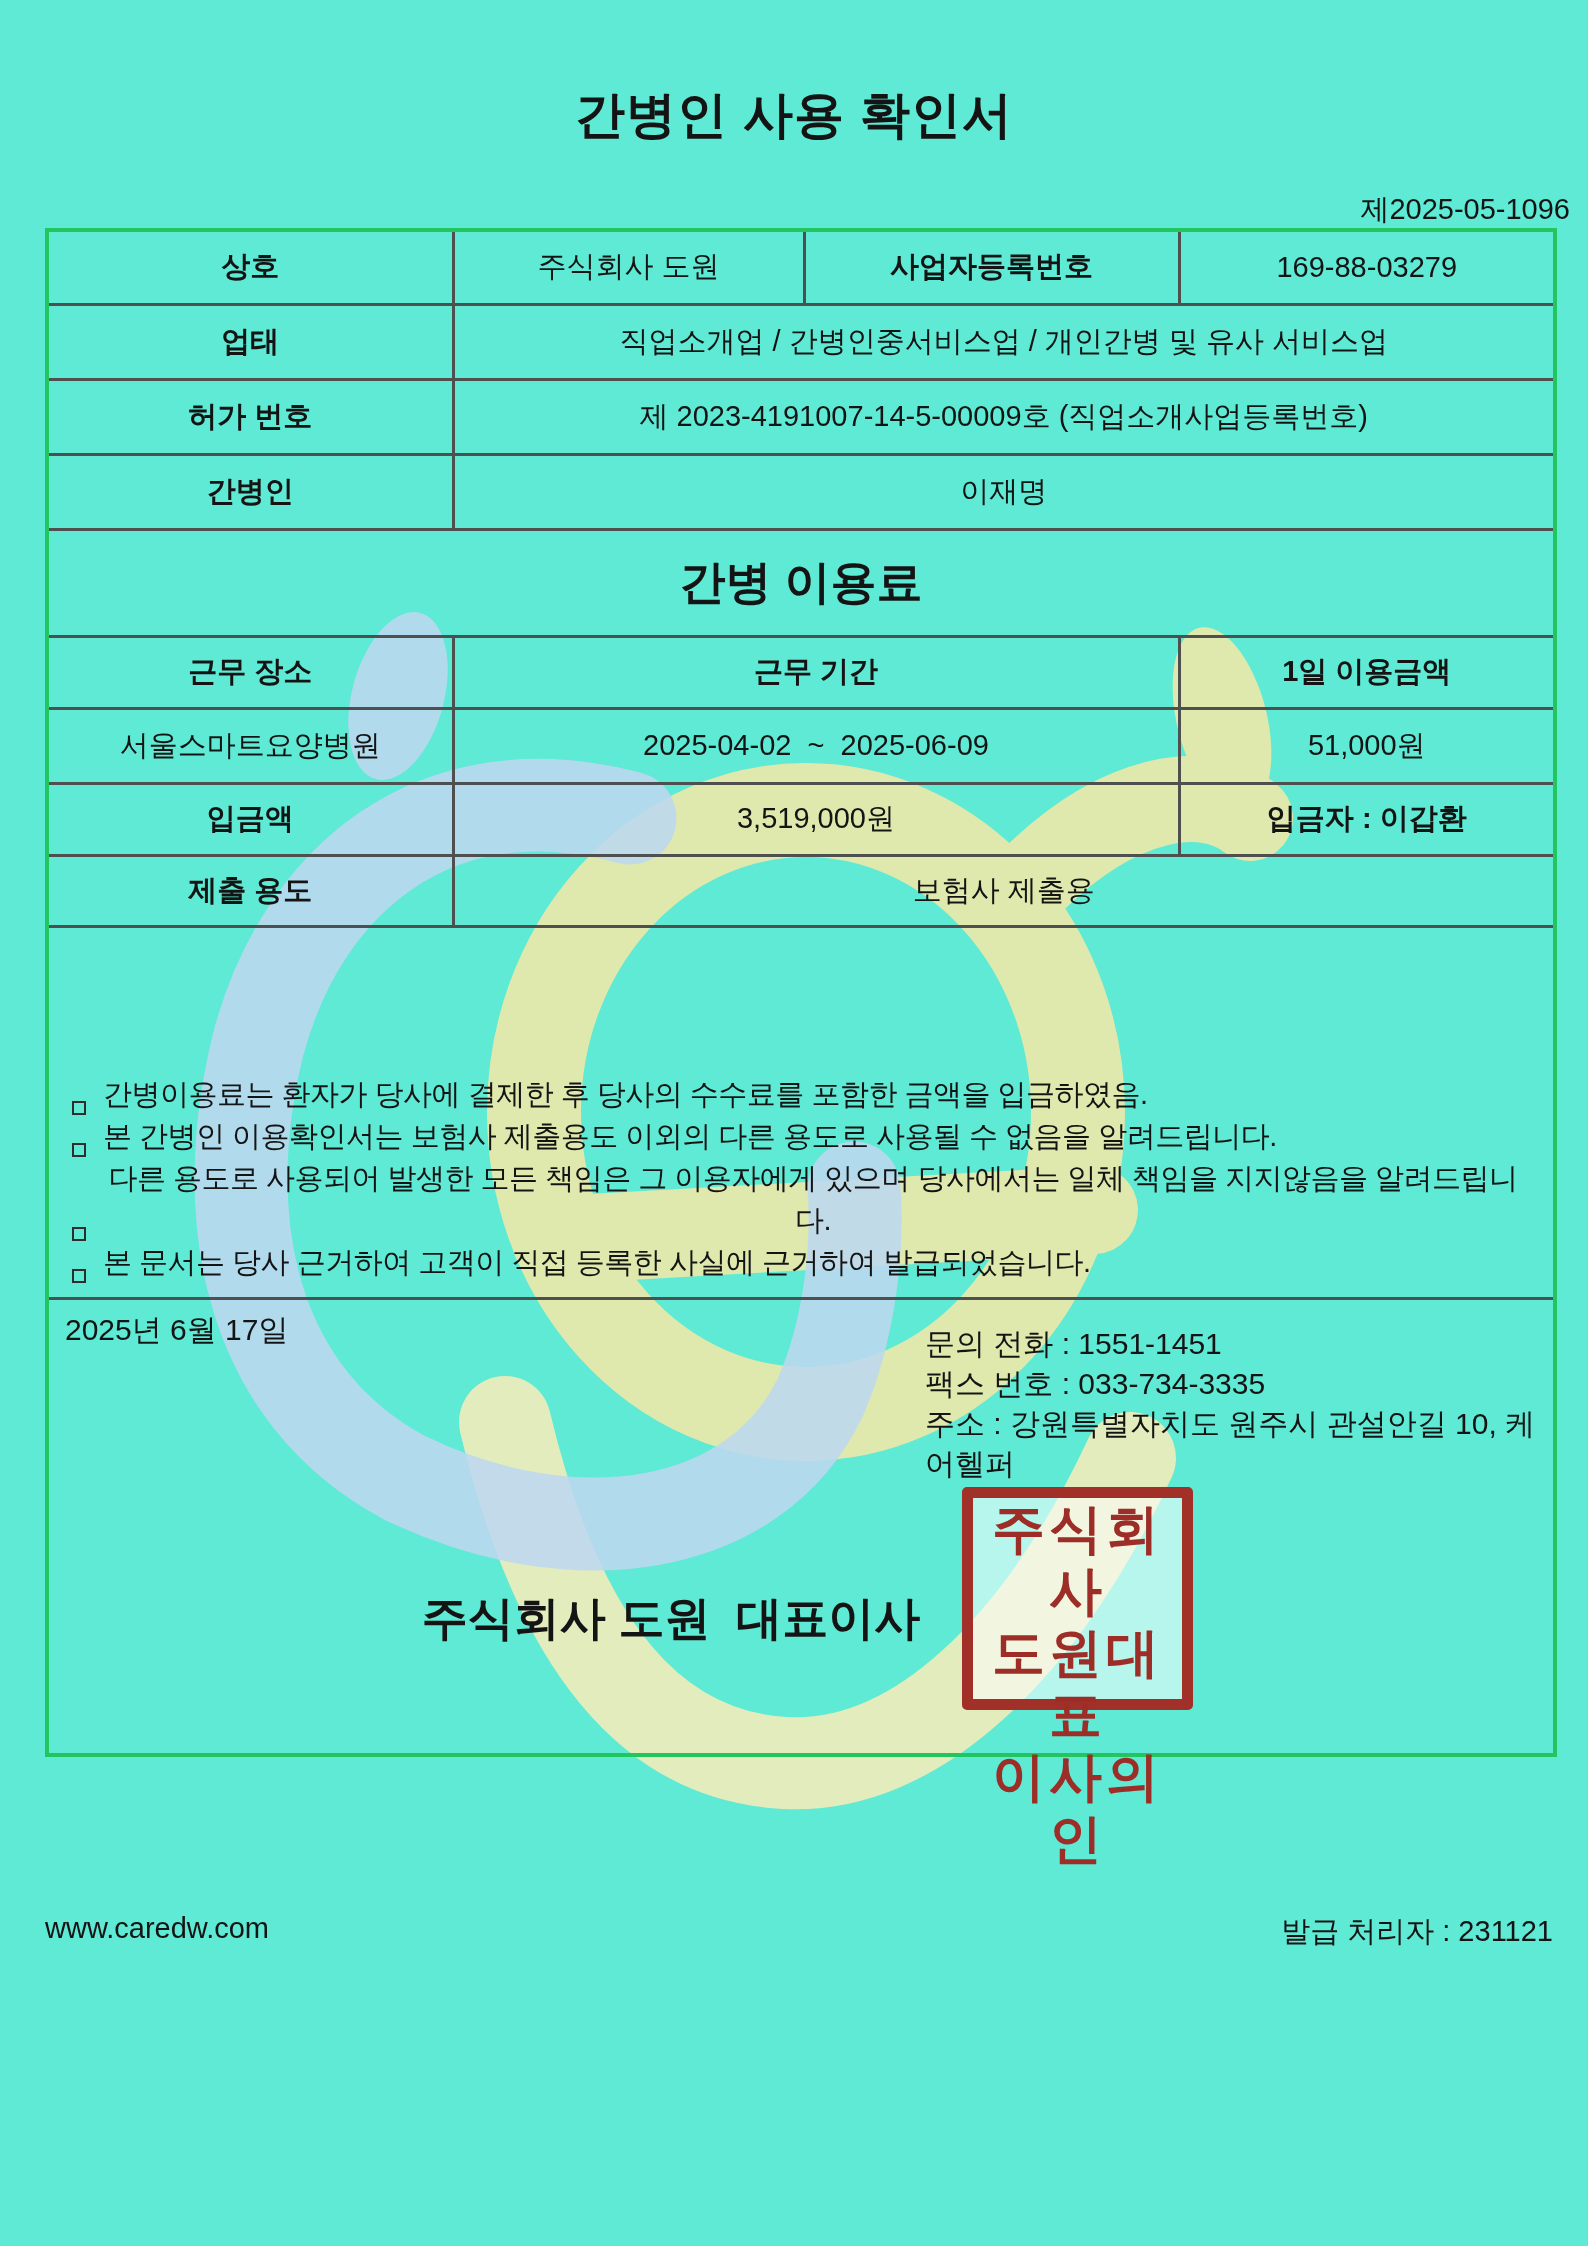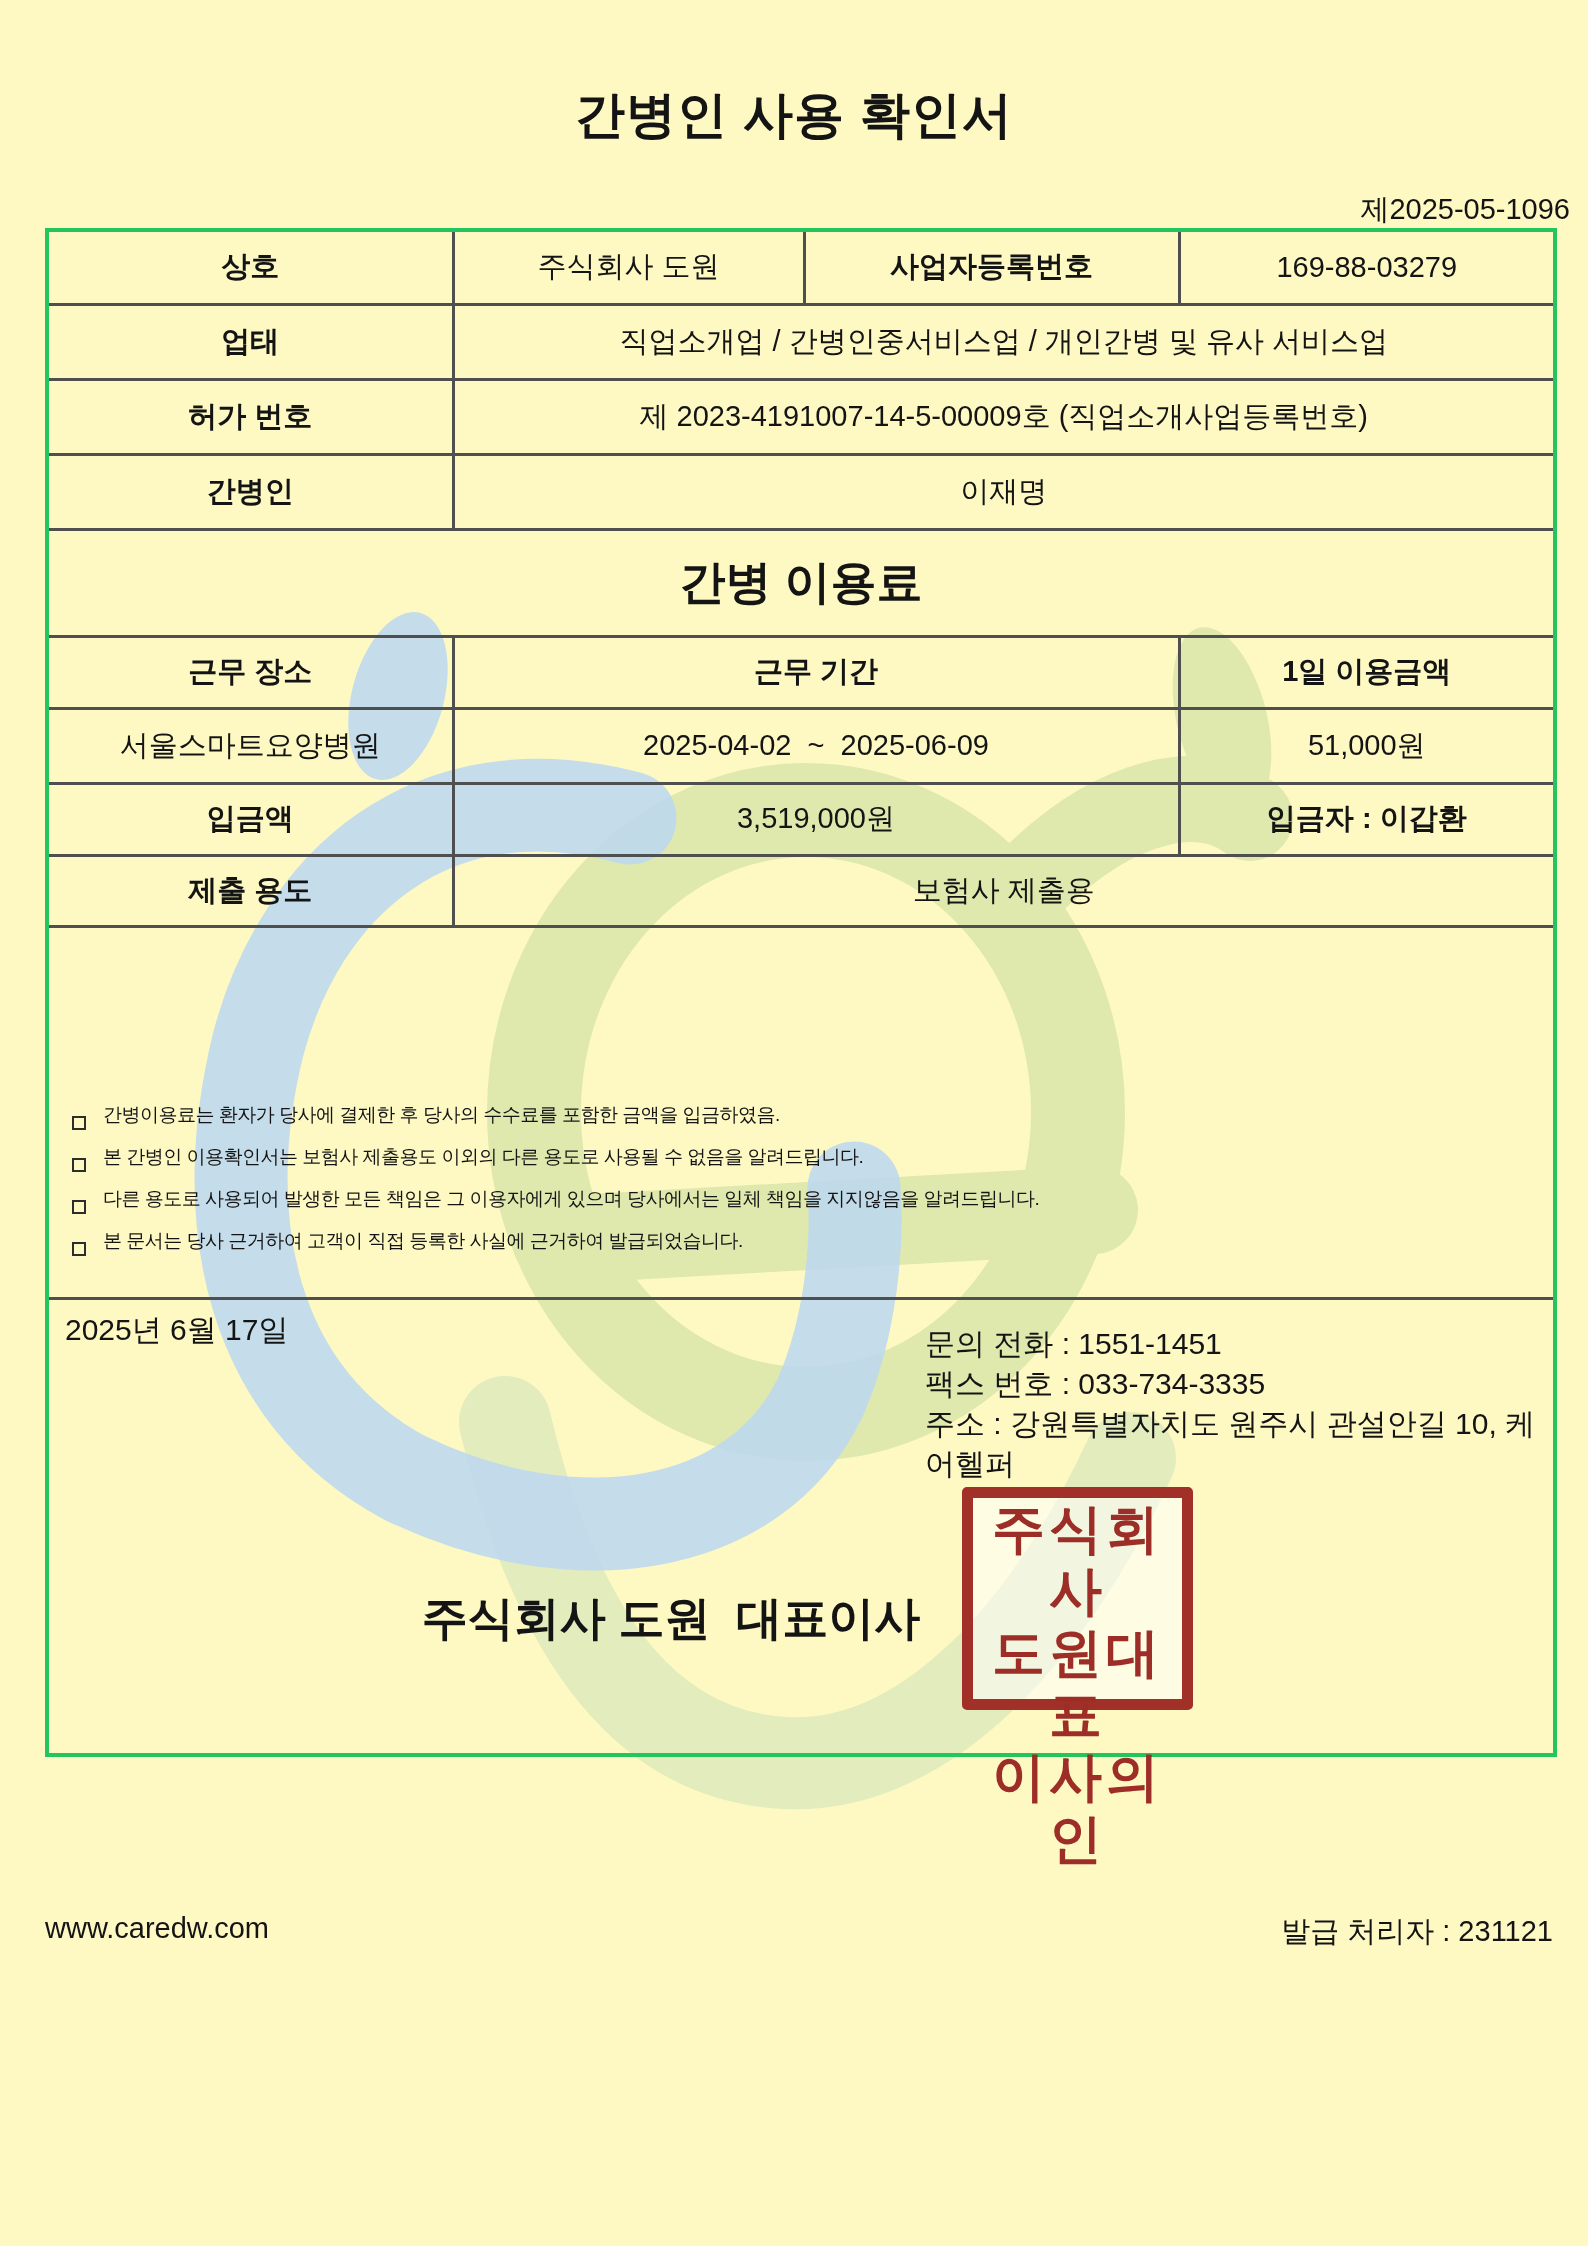--- a/index.html
+++ b/index.html
@@ -1,21 +1,21 @@
 <!DOCTYPE html>
 <html><head>
 <meta charset="utf-8">
 <style>
   html, body { margin: 0; padding: 0; background: #e8e8e8; }
   .page {
     position: relative;
     width: 1588px;
     height: 2246px;
     margin: 0 auto;
-    background: #fef9c3;
+    background: #5eead4;
     overflow: hidden;
     font-family: "Liberation Sans", "DejaVu Sans", sans-serif;
     color: #141414;
   }
   
   .watermark {
     position: absolute;
     inset: 0;
     z-index: 0;
     pointer-events: none;
@@ -65,22 +65,22 @@
   .pre { white-space: pre; font-weight: bold; }
   
   td.notes-cell { vertical-align: top; text-align: left; }
   ul.notes {
     list-style: none;
     margin: 132px 0 0 0;
     padding: 0 30px 0 23px;
   }
   ul.notes li {
     display: flex;
-    align-items: center;
-    font-size: 19px;
+    align-items: flex-end;
+    font-size: 29px;
     line-height: 42px;
     letter-spacing: -0.5px;
   }
   .note-bullet {
     flex: none;
     width: 10px;
     height: 10px;
     border: 2px solid #2d2d2d;
     margin: 15px 17px 0 0;
   }

